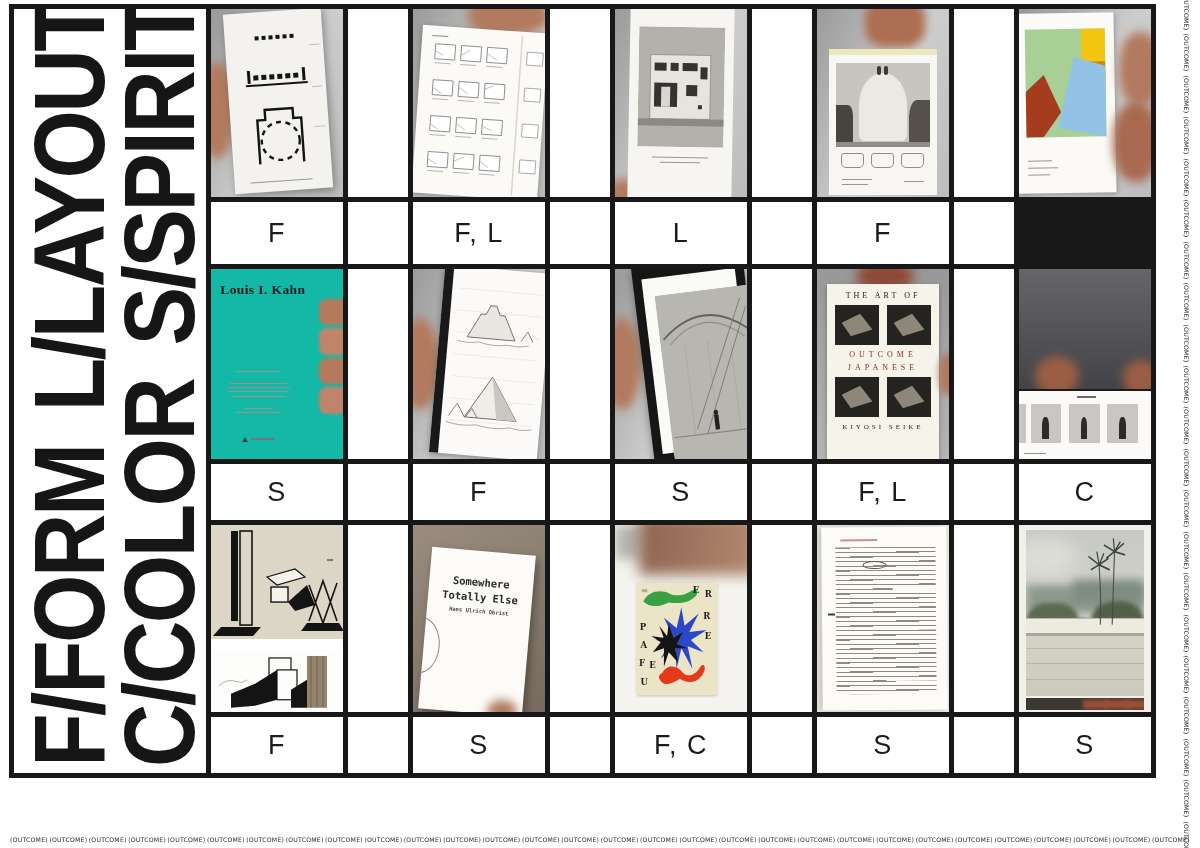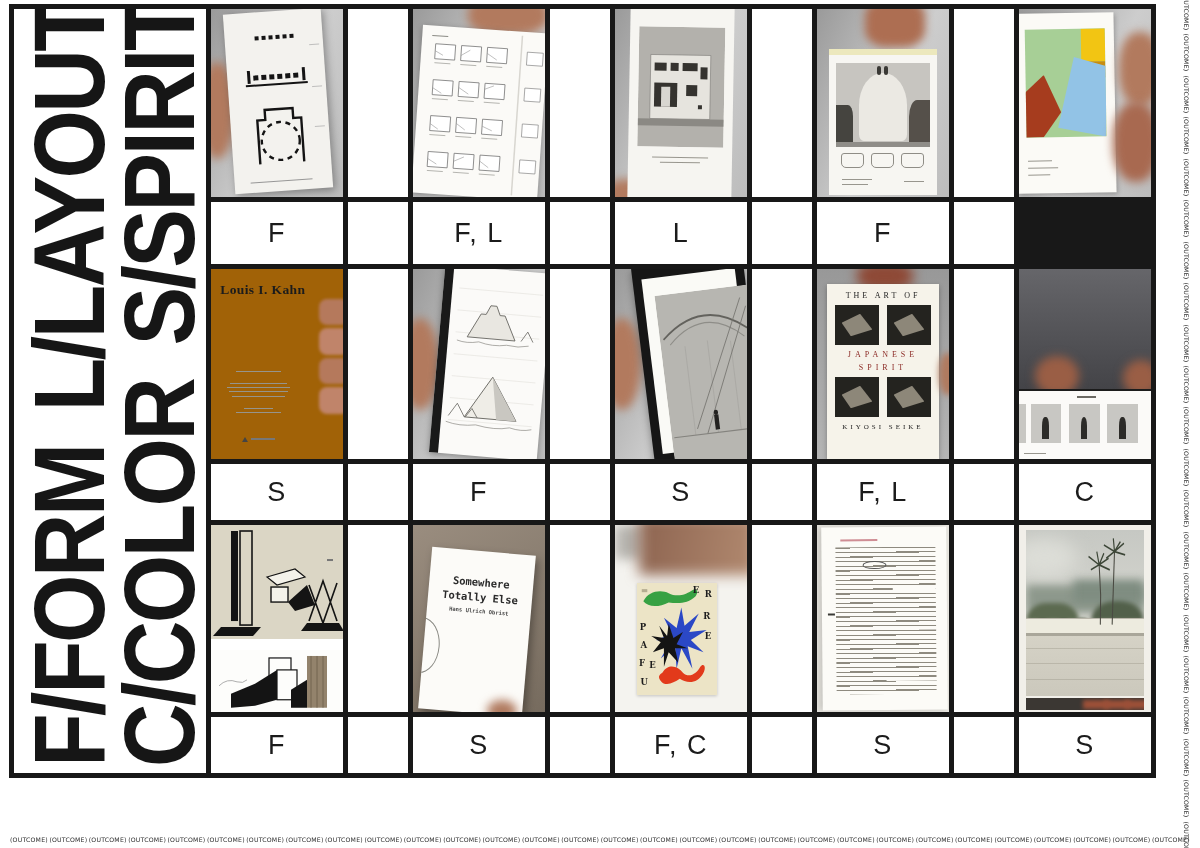--- a/index.html
+++ b/index.html
@@ -92,21 +92,21 @@
     clip-path:polygon(38% 0,100% 12%,96% 100%,6% 88%);}
   .abs-red{position:absolute;left:-6%;top:42%;width:50%;height:58%;background:#a63c1e;
     clip-path:polygon(0 34%,58% 0,100% 60%,55% 100%,0 100%);}
   .cap-a1{left:10%;bottom:18%;width:24px;}
   .cap-a2{left:10%;bottom:14%;width:30px;}
   .cap-a3{left:10%;bottom:10%;width:22px;}
   .hand-ab1{right:-10px;top:12%;width:42px;height:74px;border-radius:45%;}
   .hand-ab2{right:-8px;bottom:8%;width:46px;height:80px;border-radius:45%;background:#a86950;}
 
   
-  .cell-kahn{background:#a16207;padding-left:8px;}
+  .cell-kahn{background:#14b8a6;padding-left:8px;}
   .kahn-author{position:absolute;left:7%;top:7%;font-family:"Liberation Serif",serif;
     font-size:13.5px;font-weight:600;letter-spacing:.4px;color:#1c1c1c;}
   .kahn-title{position:absolute;left:0;width:72%;top:21%;text-align:center;
     font-family:"Liberation Serif",serif;font-weight:bold;font-size:15px;line-height:1.55;color:#161616;}
   .kahn-lines{position:absolute;left:5%;width:62%;top:52%;}
   .kahn-lines i{display:block;height:1px;background:#96948c;margin:3.2px auto;}
   .fingers{position:absolute;right:-6px;top:14%;width:30px;height:70%;}
   .fingers i{display:block;height:20%;background:#b5795c;border-radius:8px;margin:3px 0;filter:blur(1.5px);}
   .fingers i:nth-child(2n){background:#c0846a;}
   .press-logo{position:absolute;left:5%;width:62%;bottom:9%;display:flex;align-items:center;
@@ -477,22 +477,22 @@
       <div class="cover-joinery">
         <div class="j-top">THE ART OF</div>
         <div class="j-row">
           <div class="j-photo">
               <i></i>
             </div>
           <div class="j-photo">
               <i></i>
             </div>
         </div>
+        <div class="j-mid">OUTCOME</div>
         <div class="j-mid">JAPANESE</div>
-        <div class="j-mid">SPIRIT</div>
         <div class="j-row">
           <div class="j-photo">
               <i></i>
             </div>
           <div class="j-photo">
               <i></i>
             </div>
         </div>
         <div class="j-author">KIYOSI SEIKE</div>
       </div>

